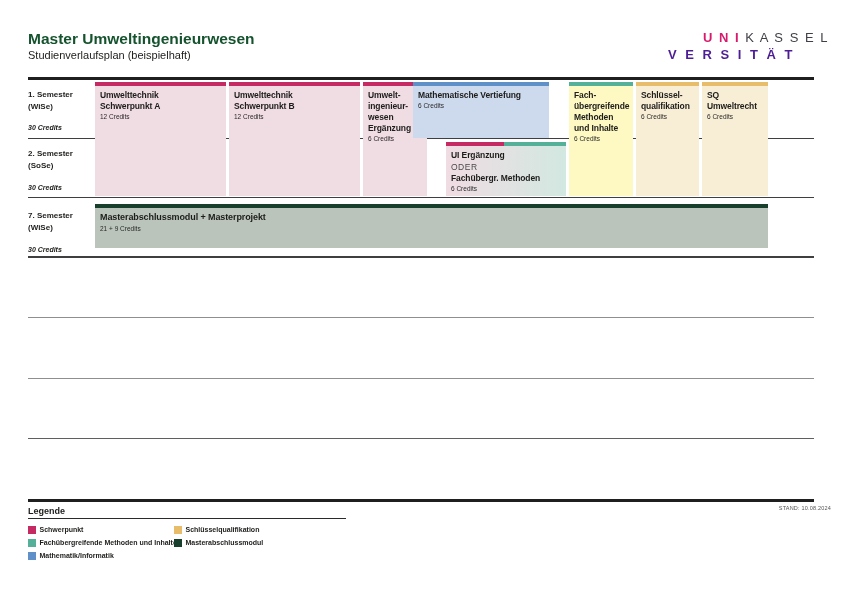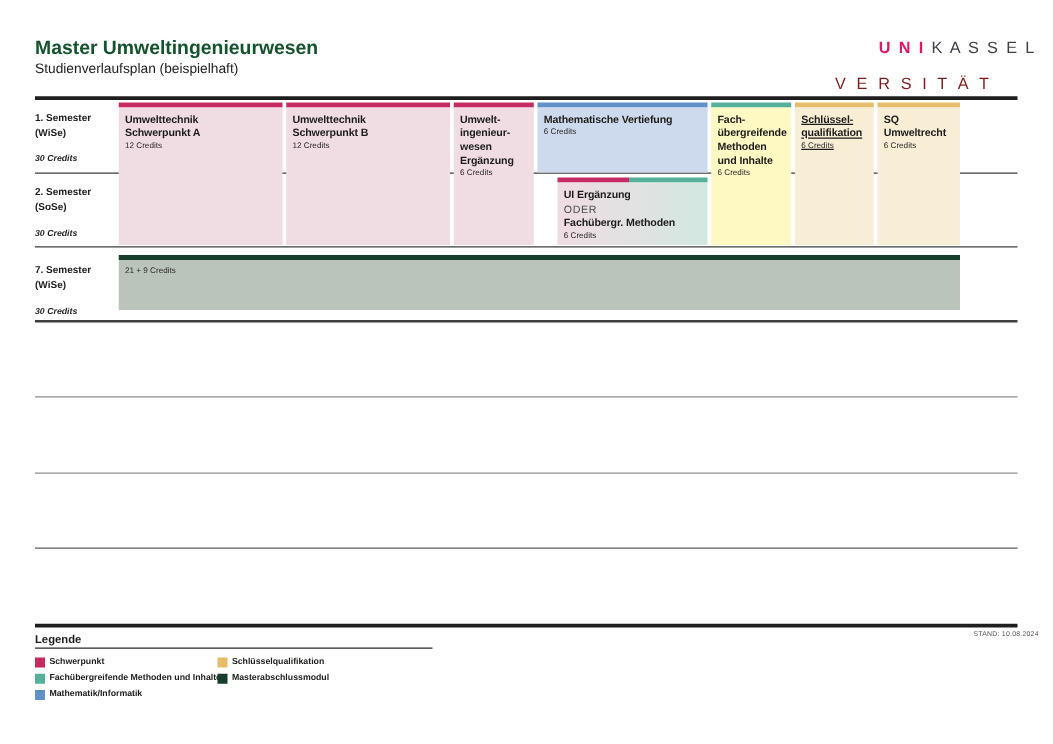--- a/index.html
+++ b/index.html
@@ -9,21 +9,21 @@
     font-family:"Liberation Sans","DejaVu Sans",sans-serif; overflow:hidden;
     color:#1d1d1b;
   }
   
   .title { position:absolute; left:28px; top:30px; font-size:15.5px; font-weight:bold; color:#14532d; }
   .subtitle { position:absolute; left:28px; top:49px; font-size:11px; color:#1d1d1b; }
   .logo { position:absolute; left:668px; top:31px; line-height:1.0; white-space:nowrap; }
   .logo-l1 { font-size:13px; letter-spacing:1.5px; }
   .logo-uni { font-weight:bold; color:#d8196d;margin-left:35px; }
   .logo-kassel { font-weight:normal; color:#3f3f47; }
-  .logo-l2 { font-size:13px; letter-spacing:2.5px; font-weight:normal; color:#7f1d1d; margin-top:16px; }
+  .logo-l2 { font-size:13px; letter-spacing:2.5px; font-weight:bold; color:#4c1d95; margin-top:4px; }
   
   .hline { position:absolute; left:28px; width:786px; }
   
   .sem-label { position:absolute; left:28px; width:62px; font-size:8px; font-weight:bold; line-height:1.45; color:#1d1d1b; white-space:pre-line; }
   .sem-credits { position:absolute; left:28px; font-size:7px; font-weight:bold; font-style:italic; color:#1d1d1b; }
   
   .module { position:absolute; }
   .bar { height:4px; width:100%; }
   .mbody { padding:4px 4px 3px 5px; height:calc(100% - 4px); }
   .mtitle { font-size:8.5px; font-weight:bold; line-height:1.3; white-space:pre-line; letter-spacing:-0.1px; }
@@ -96,21 +96,21 @@
     <div class="bar"></div>
     <div class="mbody">
       <div class="mtitle">Umwelt-
 ingenieur-
 wesen
 Ergänzung</div>
       <div class="mcredits">6 Credits</div>
     </div>
   </div>
 
-  <div class="module blue" style="left:430px;top:82px;width:136px;height:56px;">
+  <div class="module blue" style="left:413px;top:82px;width:136px;height:56px;">
     <div class="bar"></div>
     <div class="mbody">
       <div class="mtitle">Mathematische Vertiefung</div>
       <div class="mcredits">6 Credits</div>
     </div>
   </div>
 
   <div class="module mixed" style="left:430px;top:142px;width:136px;height:54px;padding-left:16px;">
     <div class="bar"></div>
     <div class="mbody">
@@ -127,39 +127,40 @@
       <div class="mtitle">Fach-
 übergreifende
 Methoden
 und Inhalte</div>
       <div class="mcredits">6 Credits</div>
     </div>
   </div>
 
   <div class="module gold" style="left:636px;top:82px;width:63px;height:114px;">
     <div class="bar"></div>
-    <div class="mbody" style="padding-right:14px;text-decoration:underline;">
+    <div class="mbody" style="padding-right:14px;">
       <div class="mtitle">Schlüssel-
 qualifikation</div>
       <div class="mcredits">6 Credits</div>
     </div>
   </div>
 
   <div class="module gold" style="left:702px;top:82px;width:66px;height:114px;">
     <div class="bar"></div>
     <div class="mbody">
       <div class="mtitle">SQ
 Umweltrecht</div>
       <div class="mcredits">6 Credits</div>
     </div>
   </div>
 
   <div class="module green" style="left:95px;top:204px;width:673px;height:44px;">
     <div class="bar"></div>
     <div class="mbody">
+      <div class="mtitle" style="font-size:9px;">Masterabschlussmodul + Masterprojekt</div>
       <div class="mcredits">21 + 9 Credits</div>
     </div>
   </div>
 
   <div class="legend-heading">Legende</div>
   <div class="hline" style="top:517.5px;height:1.5px;width:318px;background:#2a2a2a;"></div>
 
   <div class="legend-item" style="left:28px;top:526px;">
     <span class="swatch" style="background-color: rgb(198, 42, 99);"></span>
     <span class="legend-label">Schwerpunkt</span>

